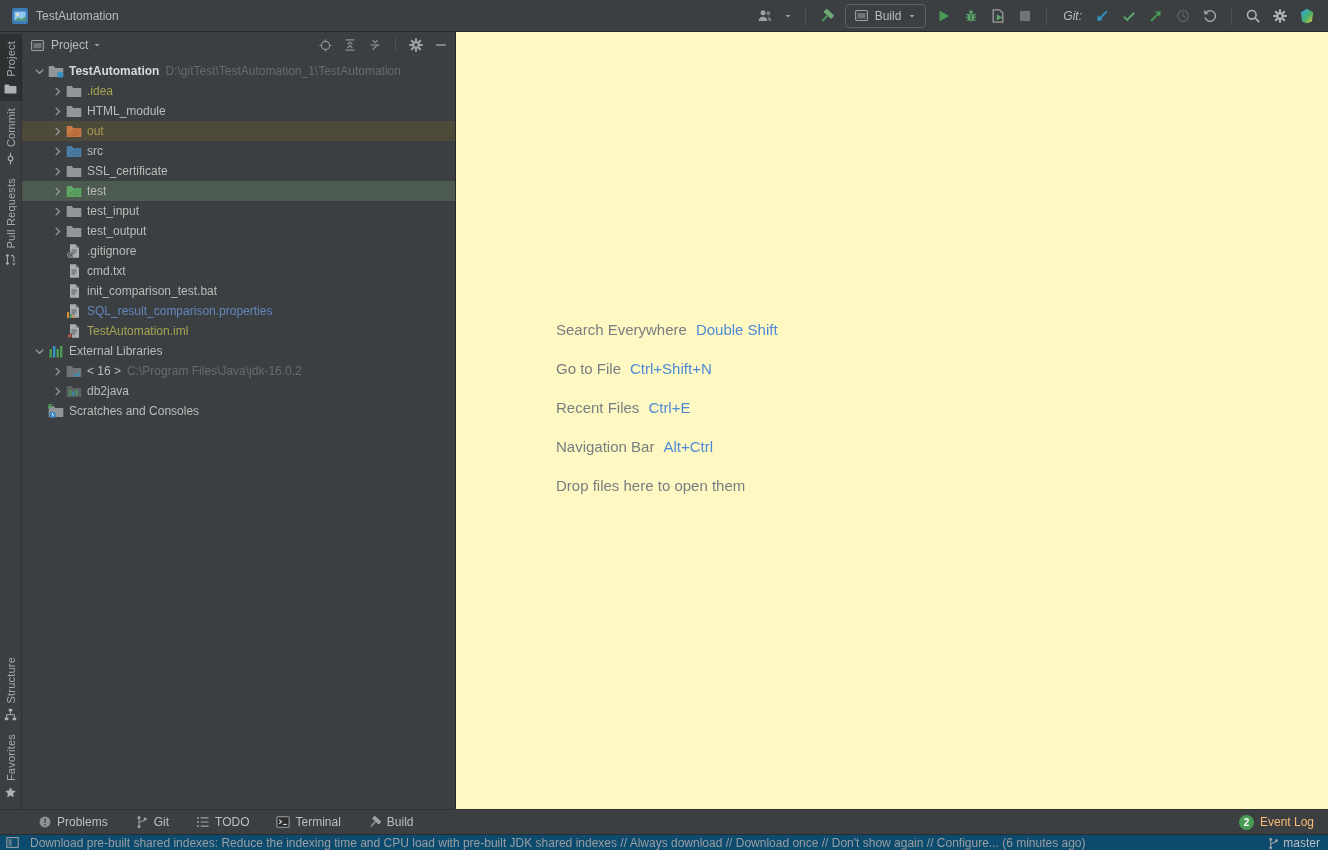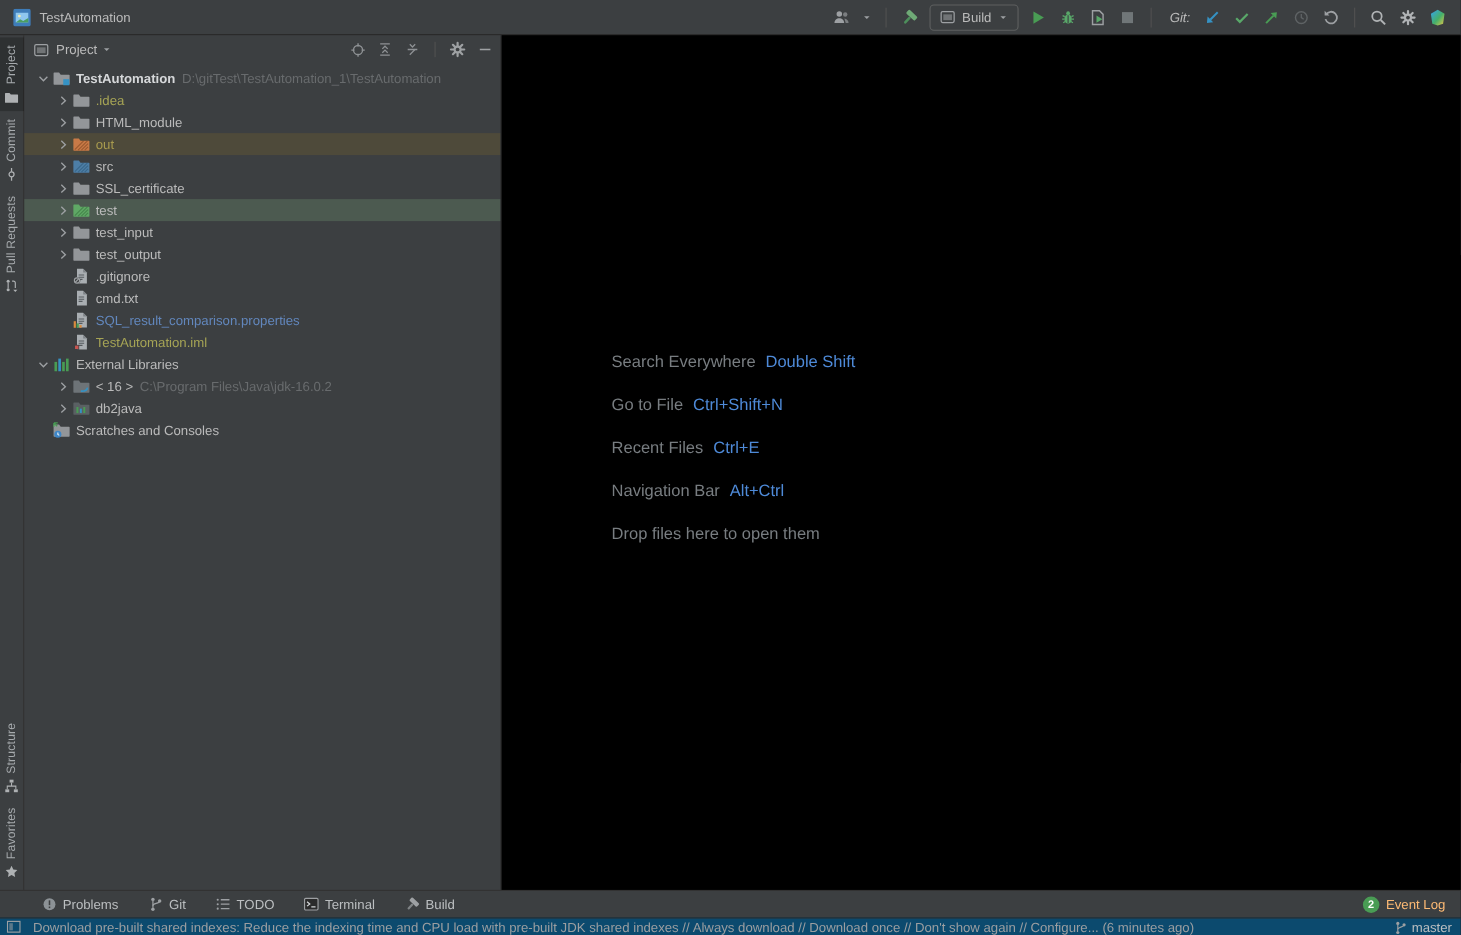--- a/index.html
+++ b/index.html
@@ -50,21 +50,21 @@
   .trow .tlabel { color:#bbbbbb; font-size:12px; }
   .trow .tpath { color:#686b6d; font-size:12px; margin-left:6px; }
   .trow.row-selected { background:#4c5a50; }
   .trow.row-excluded { background:#4e4a3a; }
   .trow .tlabel.c-root { color:#d6d8da; font-weight:bold; }
   .trow .tlabel.c-ignored { color:#a6a455; }
   .trow .tlabel.c-excluded { color:#a89a4e; }
   .trow .tlabel.c-modified { color:#6287bd; }
 
   
-  #editor { flex:1; background:#000000; position:relative;padding-left:20px; }
+  #editor { flex:1; background:#fef9c3; position:relative;padding-left:20px; }
   #hints { position:absolute; left:100px; top:278px; }
   .hint-row { height:39px; display:flex; align-items:center; gap:9px; font-size:15px; }
   .hint-row .hlabel { color:#787d81; }
   .hint-row .hkey { color:#4e8ad8; }
 
   
   #bottom-bar { height:25px; background:#3c3f41; border-top:1px solid #323232;
                 display:flex; align-items:center; padding:0 14px 0 38px; }
   #bottom-items { display:flex; align-items:center; gap:27px; }
   .bb-item { display:flex; align-items:center; gap:5px; cursor:pointer; }
@@ -488,20 +488,32 @@
             <svg width="16" height="16" viewBox="0 0 16 16" xmlns="http://www.w3.org/2000/svg">
               <path d="M4 1.3h5.6L13 4.7v10H4z" fill="#a9aeb2"></path>
               <path d="M9.6 1.3L13 4.7H9.6z" fill="#7e8387"></path>
               <path d="M5.5 7h5M5.5 9h5M5.5 11h3.5" stroke="#565b5f" stroke-width="1"></path>
             </svg>
           </span>
     <span class="tlabel">cmd.txt</span>
 
   </div>
 
+  <div class="trow" style="padding-left: 26px;">
+    <span class="chev"></span>
+    <span class="ticon">
+            <svg width="16" height="16" viewBox="0 0 16 16" xmlns="http://www.w3.org/2000/svg">
+              <path d="M4 1.3h5.6L13 4.7v10H4z" fill="#a9aeb2"></path>
+              <path d="M9.6 1.3L13 4.7H9.6z" fill="#7e8387"></path>
+              <path d="M5.5 7h5M5.5 9h5M5.5 11h3.5" stroke="#565b5f" stroke-width="1"></path>
+            </svg>
+          </span>
+    <span class="tlabel">init_comparison_test.bat</span>
+
+  </div>
 
   <div class="trow" style="padding-left: 26px;">
     <span class="chev"></span>
     <span class="ticon">
             <svg width="16" height="16" viewBox="0 0 16 16" xmlns="http://www.w3.org/2000/svg">
               <path d="M4 1.3h5.6L13 4.7v10H4z" fill="#a9aeb2"></path>
               <path d="M9.6 1.3L13 4.7H9.6z" fill="#7e8387"></path>
               <path d="M5.5 7h5M5.5 9h5M5.5 11h3.5" stroke="#565b5f" stroke-width="1"></path>
               <rect x="1" y="9" width="2" height="6" fill="#d98a3f"></rect>
               <rect x="3.6" y="11" width="2" height="4" fill="#499c54"></rect>

